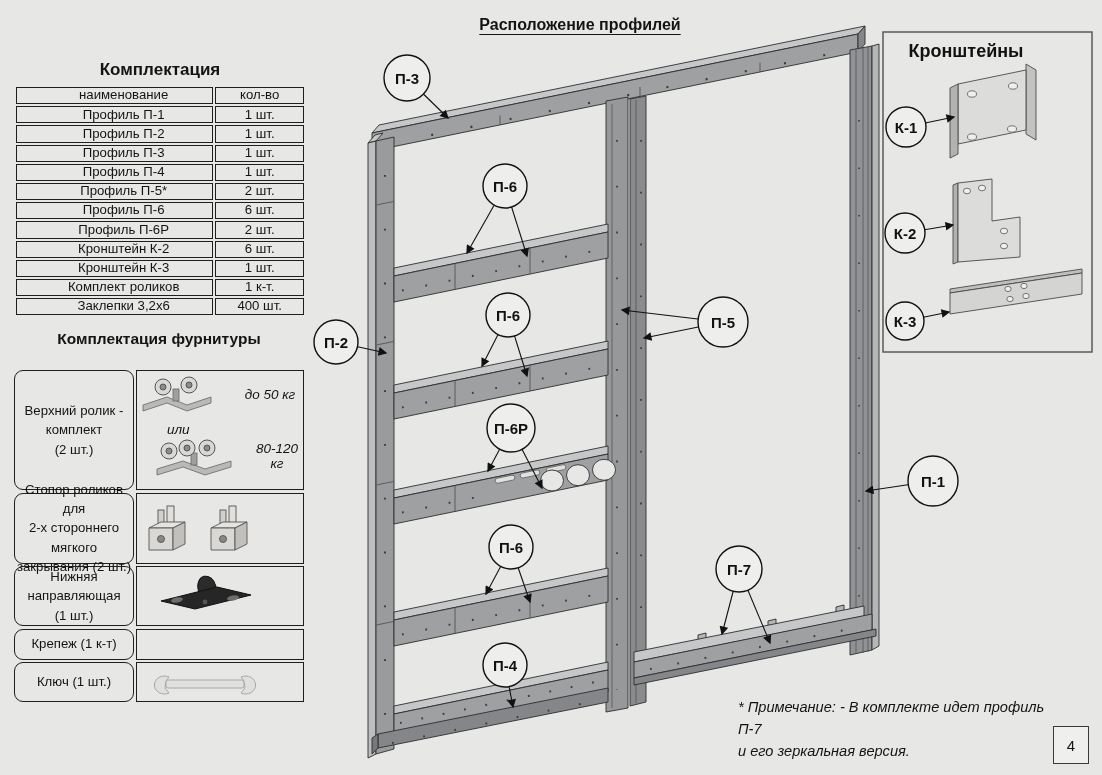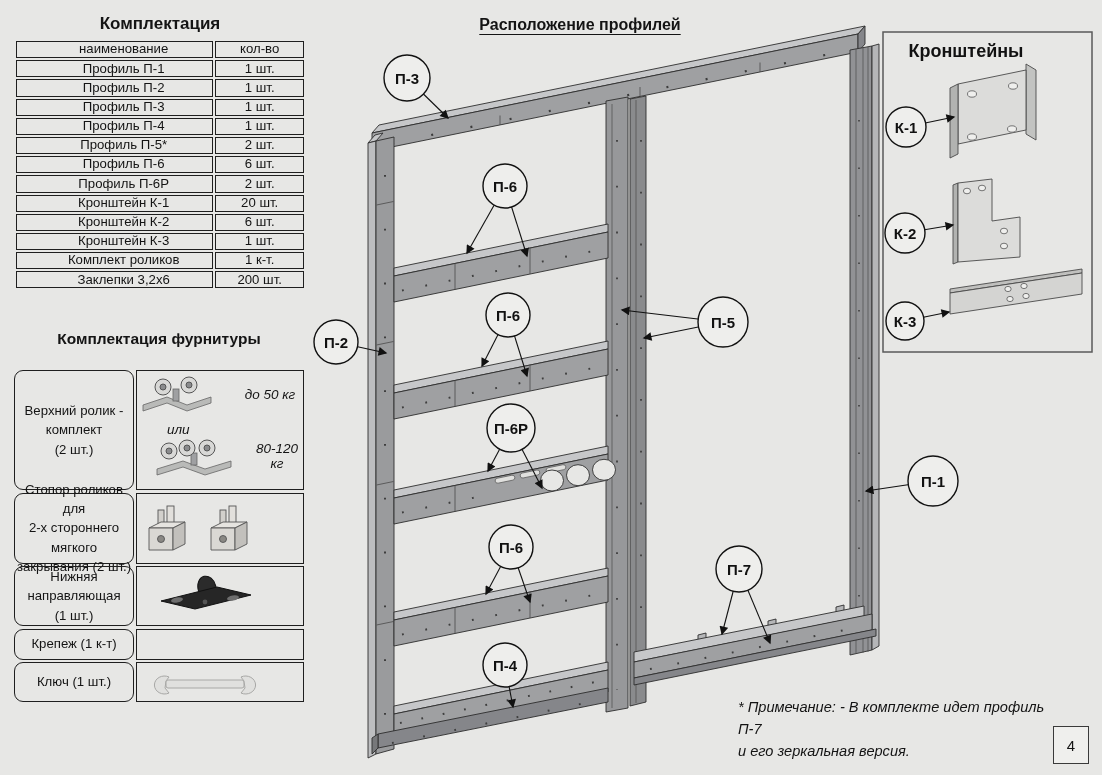--- a/index.html
+++ b/index.html
@@ -4,21 +4,21 @@
 <style>
   html,body{margin:0;padding:0;}
   .page{position:relative;width:1102px;height:775px;background:#e7e7e5;overflow:hidden;
         font-family:"Liberation Sans",sans-serif;color:#141414;}
   .abs{position:absolute;}
   .pre{white-space:pre-line;}
 
   
   .tbl-title{text-align:center;font-weight:bold;}
   .kit{left:14px;top:14px;width:292px;}
-  .kit .tbl-title{font-size:17px;margin-bottom:5px;}
+  .kit .tbl-title{font-size:17px;margin-bottom:5px;margin-top:46px;}
   table.grid{border-collapse:separate;border-spacing:2px 2.5px;width:100%;}
   table.grid td{border:1.3px solid #1f1f1f;text-align:center;font-size:13.2px;
                 height:15.2px;padding:0 2px;line-height:1.1;}
   .kit td.c-name{width:69%;padding-left:20px;}
 
   .hw{left:14px;top:330px;width:290px;}
   .hw .tbl-title{font-size:15.5px;margin-bottom:22px;}
   .hw-row{display:flex;gap:2px;margin-bottom:2.5px;}
   .hw-cell{border:1.3px solid #1f1f1f;box-sizing:border-box;}
   .hw-label{width:120px;display:flex;align-items:center;justify-content:center;
@@ -291,38 +291,34 @@
           </tr>
       <tr>
             <td class="c-name">Профиль П-6</td>
             <td>6 шт.</td>
           </tr>
       <tr>
             <td class="c-name">Профиль П-6Р</td>
             <td>2 шт.</td>
           </tr>
       <tr>
-            <td class="c-name">Кронштейн К-1</td>
-            <td>20 шт.</td>
-          </tr>
-      <tr>
             <td class="c-name">Кронштейн К-2</td>
             <td>6 шт.</td>
           </tr>
       <tr>
             <td class="c-name">Кронштейн К-3</td>
             <td>1 шт.</td>
           </tr>
       <tr>
             <td class="c-name">Комплект роликов</td>
             <td>1 к-т.</td>
           </tr>
       <tr>
             <td class="c-name">Заклепки 3,2х6</td>
-            <td>200 шт.</td>
+            <td>400 шт.</td>
           </tr>
       </tbody>
     </table>
   </div>
 
   <div class="abs hw">
     <div class="tbl-title">Комплектация фурнитуры</div>
 
     <div class="hw-row" style="height:120px">
       <div class="hw-cell hw-label pre">Верхний ролик -

